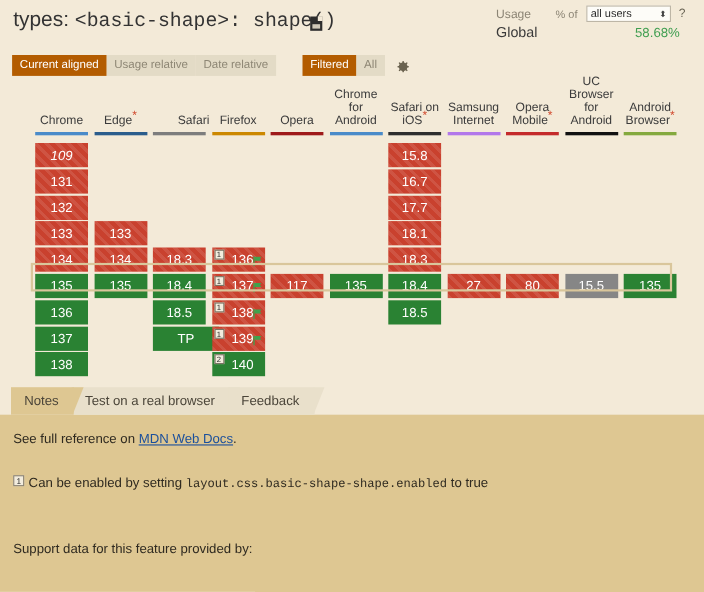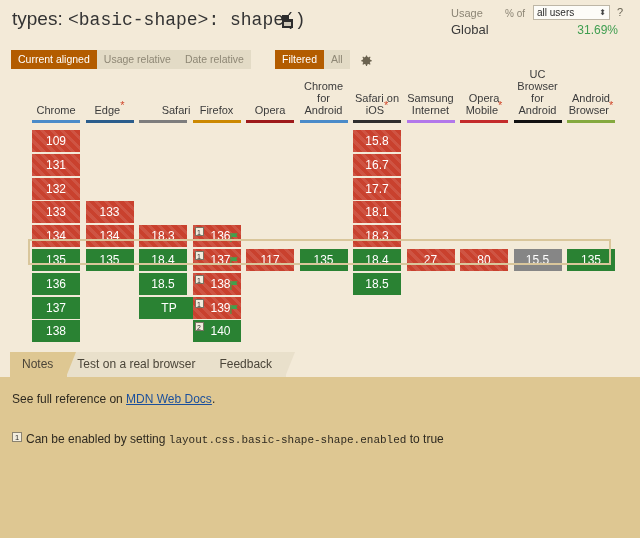--- a/index.html
+++ b/index.html
@@ -143,21 +143,21 @@
 
   <div class="usage-box">
     <div class="usage-label">Usage</div>
     <div class="usage-global">Global</div>
     <div class="pct-of">% of</div>
     <div class="usage-select">
       <span>all users</span>
       <span class="caret">⬍</span>
     </div>
     <div class="help-q">?</div>
-    <div class="usage-pct">31.69%</div>
+    <div class="usage-pct">58.68%</div>
   </div>
 </div>
 
 <div class="btnbar" id="btnbar"><div class="btn active">Current aligned</div><div class="btn">Usage relative</div><div class="btn">Date relative</div></div>
 <div class="grp2" id="filterbar" style="left: 275px;"><div class="btn active">Filtered</div><div class="btn">All</div><span class="gear"><svg width="12" height="12" viewBox="0 0 24 24" fill="#6b6350">
         <path d="M12 8a4 4 0 100 8 4 4 0 000-8zm0 6.2a2.2 2.2 0 110-4.4 2.2 2.2 0 010 4.4z"></path>
         <path d="M21 13.2v-2.4l-2.3-.4a6.9 6.9 0 00-.8-1.9l1.4-1.9-1.7-1.7-1.9 1.4a6.9 6.9 0 00-1.9-.8L13.4 3h-2.4l-.4 2.5a6.9 6.9 0 00-1.9.8L6.8 4.9 5.1 6.6 6.5 8.5a6.9 6.9 0 00-.8 1.9L3.2 10.8v2.4l2.5.4c.2.7.5 1.3.8 1.9l-1.4 1.9 1.7 1.7 1.9-1.4c.6.3 1.2.6 1.9.8l.4 2.5h2.4l.4-2.5c.7-.2 1.3-.5 1.9-.8l1.9 1.4 1.7-1.7-1.4-1.9c.3-.6.6-1.2.8-1.9l2.3-.4z" opacity="0"></path>
         <path d="M12 2.8l.5 2.1.2.8.8.2c.4.1.8.3 1.2.5l.7.4.7-.5 1.7-1.2 1.4 1.4-1.2 1.7-.5.7.4.7c.2.4.4.8.5 1.2l.2.8.8.2 2.1.5v2l-2.1.5-.8.2-.2.8c-.1.4-.3.8-.5 1.2l-.4.7.5.7 1.2 1.7-1.4 1.4-1.7-1.2-.7-.5-.7.4c-.4.2-.8.4-1.2.5l-.8.2-.2.8-.5 2.1h-2l-.5-2.1-.2-.8-.8-.2c-.4-.1-.8-.3-1.2-.5l-.7-.4-.7.5-1.7 1.2-1.4-1.4 1.2-1.7.5-.7-.4-.7c-.2-.4-.4-.8-.5-1.2l-.2-.8-.8-.2-2.1-.5v-2l2.1-.5.8-.2.2-.8c.1-.4.3-.8.5-1.2l.4-.7-.5-.7-1.2-1.7 1.4-1.4 1.7 1.2.7.5.7-.4c.4-.2.8-.4 1.2-.5l.8-.2.2-.8.5-2.1h2z"></path>
       </svg></span></div>
 
@@ -177,21 +177,21 @@
     <div class="colhead" style="left: 349px; width: 56px; top: 12px;"><span>Safari on<br>iOS</span><span class="star">*</span></div>
     <div class="colbar" style="left: 353px; width: 48px; background: rgb(46, 46, 46);"></div>
     <div class="colhead" style="left: 402.5px; width: 56px; top: 12px;"><span>Samsung<br>Internet</span></div>
     <div class="colbar" style="left: 406.5px; width: 48px; background: rgb(178, 119, 234);"></div>
     <div class="colhead" style="left: 456px; width: 56px; top: 12px;"><span>Opera<br>Mobile</span><span class="star">*</span></div>
     <div class="colbar" style="left: 460px; width: 48px; background: rgb(196, 43, 43);"></div>
     <div class="colhead" style="left: 509.5px; width: 56px; top: -12px;"><span>UC<br>Browser<br>for<br>Android</span></div>
     <div class="colbar" style="left: 513.5px; width: 48px; background: rgb(17, 17, 17);"></div>
     <div class="colhead" style="left: 563px; width: 56px; top: 12px;"><span>Android<br>Browser</span><span class="star">*</span></div>
     <div class="colbar" style="left: 567px; width: 48px; background: rgb(132, 169, 62);"></div>
-    <div class="cell no" style="left: 32px; width: 48px; top: 50px;"><span class="num">109</span></div>
+    <div class="cell no" style="left: 32px; width: 48px; top: 50px; font-style: italic;"><span class="num">109</span></div>
     <div class="cell no" style="left: 32px; width: 48px; top: 73.8px;"><span class="num">131</span></div>
     <div class="cell no" style="left: 32px; width: 48px; top: 97.6px;"><span class="num">132</span></div>
     <div class="cell no" style="left: 32px; width: 48px; top: 121.4px;"><span class="num">133</span></div>
     <div class="cell no" style="left: 32px; width: 48px; top: 145.2px;"><span class="num">134</span></div>
     <div class="cell yes" style="left: 32px; width: 48px; top: 169px;"><span class="num">135</span></div>
     <div class="cell yes" style="left: 32px; width: 48px; top: 192.8px;"><span class="num">136</span></div>
     <div class="cell yes" style="left: 32px; width: 48px; top: 216.6px;"><span class="num">137</span></div>
     <div class="cell yes" style="left: 32px; width: 48px; top: 240.4px;"><span class="num">138</span></div>
     <div class="cell no" style="left: 85.5px; width: 48px; top: 121.4px;"><span class="num">133</span></div>
     <div class="cell no" style="left: 85.5px; width: 48px; top: 145.2px;"><span class="num">134</span></div>
@@ -238,13 +238,14 @@
 <div class="notes">
   <div class="notes-line" style="top:15px">
     <span>See full reference on </span><a href="#">MDN Web Docs</a><span>.</span>
   </div>
 
   <div class="notes-line" style="top:55px">
     <span class="fn-num">1</span><span>Can be enabled by setting </span><span class="code">layout.css.basic-shape-shape.enabled</span><span> to true</span>
   </div>
 
 
+  <div class="notes-line" style="top:115px">Support data for this feature provided by:</div>
 </div>
 
 </body></html>

